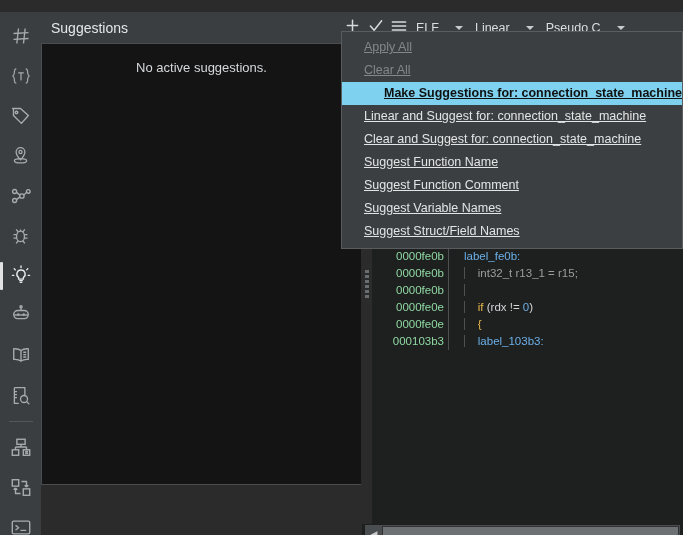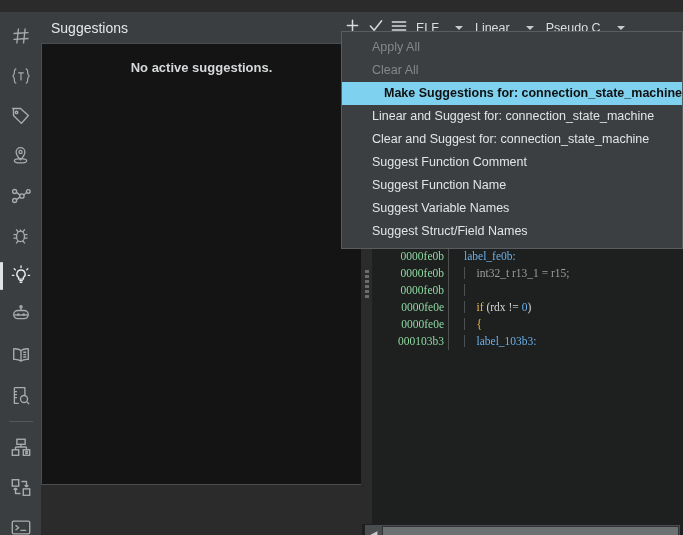--- a/index.html
+++ b/index.html
@@ -34,21 +34,21 @@
 
   
   .left-title {
     position: absolute; left: 41px; top: 0; width: 300px; height: 31px;
     display: flex; align-items: center;
     color: #e4e6e8; font-size: 14px; padding-left: 10px;
     background: #3b3e40;
   }
   .left-body {
     position: absolute; left: 41px; top: 31px; width: 320px; height: 442px;
-    background: #141414; border: 1px solid #4a4d4f; border-right: none; font-weight: bold;
+    background: #141414; border: 1px solid #4a4d4f; border-right: none;
   }
   .empty-msg {
     position: absolute; top: 16px; left: 0; right: 0; text-align: center;
     color: #d6d8da; font-size: 13px;
   }
 
   
   .toolbar {
     position: absolute; left: 341px; top: 0; width: 342px; height: 31px;
     background: #3b3e40;
@@ -75,21 +75,21 @@
     background: #2b2b2b; display: flex; align-items: center; justify-content: center;
   }
   .handle-dots { display: flex; flex-direction: column; gap: 2px; }
   .handle-dots i { display: block; width: 4px; height: 3px; background: #6a6d6f; }
   .code-scroll {
     position: absolute; left: 10px; top: 0; right: 0; height: 481px;
     background: #1e1f1f; overflow: hidden;
   }
   .code-lines { position: relative; padding-top: 1px; }
   .cline { display: flex; height: 17px; line-height: 17px;
-           font-family: Liberation Serif, serif; font-size: 11.5px;
+           font-family: Liberation Sans, sans-serif; font-size: 11.5px;
            white-space: pre; }
   .addr { width: 76px; flex: 0 0 76px; text-align: right; color: #8fd9a3; padding-right: 4px; }
   .gutter1 { flex: 0 0 14px; border-left: 1px solid #4d5052; }
   .src { flex: 1; padding-left: 2px; color: #c8cacc; overflow: hidden; }
   .indent-line { border-left: 1px solid #4d5052; }
   .k-key { color: #e8b84b; }
   .k-type { color: #e09a3e; }
   .k-fn { color: #6bb0e8; }
   .k-lbl { color: #6bb0e8; }
   .k-var { color: #9b9e9f; }
@@ -106,22 +106,22 @@
               background: #4a4d4f; color: #c9cbcd; font-size: 9px; }
   .hs-thumb { flex: 1; height: 13px; margin: 0 1px; background: #6e7173; }
 
   
   .menu {
     position: absolute; left: 341px; top: 19px; width: 342px;
     background: #3c3f41; border: 1px solid #5a5d5f;
     padding: 4px 0 5px 0; z-index: 50;
   }
   .mi {
-    height: 23px; line-height: 23px; padding-left: 30px;
-    color: #e2e4e6; font-size: 12.5px; white-space: nowrap;
+    height: 23px; line-height: 23px; padding-left: 22px;
+    color: #e2e4e6; font-size: 12.5px; white-space: nowrap; text-decoration: underline;
   }
   .mi.disabled { color: #84878a; }
   .mi.sel { background: #7fd2ef; color: #101010; font-weight: bold; text-align: right; }
 </style>
 </head>
 <body>
 
 <div id="app">
 
   <div class="rail">
@@ -333,19 +333,19 @@
       <div class="hs-thumb"></div>
     </div>
   </div>
 
   <div class="menu" id="menu">
       <div class="mi disabled">Apply All</div>
       <div class="mi disabled">Clear All</div>
       <div class="mi sel">Make Suggestions for: connection_state_machine</div>
       <div class="mi">Linear and Suggest for: connection_state_machine</div>
       <div class="mi">Clear and Suggest for: connection_state_machine</div>
+      <div class="mi">Suggest Function Name</div>
       <div class="mi">Suggest Function Comment</div>
-      <div class="mi">Suggest Function Name</div>
       <div class="mi">Suggest Variable Names</div>
       <div class="mi">Suggest Struct/Field Names</div>
     </div>
 
 </div>
 
 </body></html>

